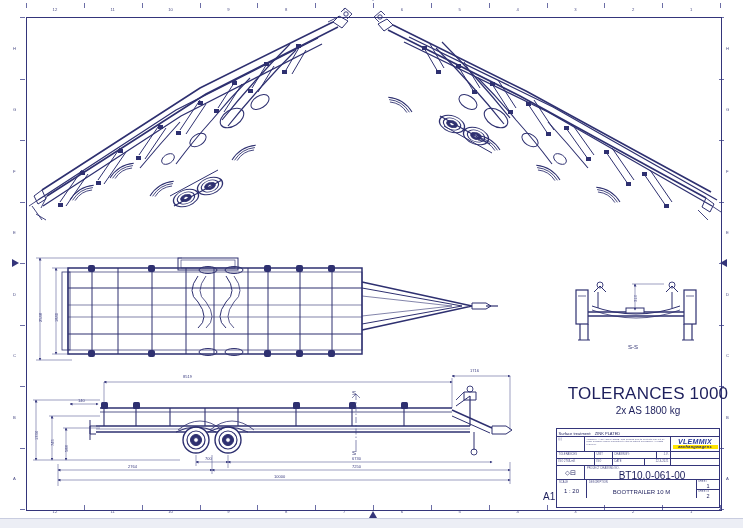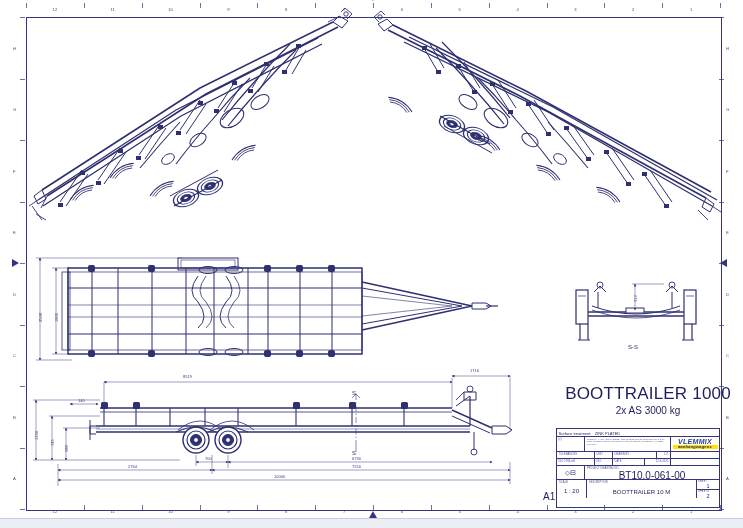--- a/index.html
+++ b/index.html
@@ -535,22 +535,22 @@
   <div class="dim" style="left:274px;top:474px;">10000</div>
   <div class="dim vert" style="left:38px;top:322px;">2548</div>
   <div class="dim vert" style="left:54px;top:322px;">1840</div>
   <div class="dim vert" style="left:633px;top:302px;">313</div>
 
   <div class="ss-label" style="left:352px;top:390px;">S</div>
   <div class="ss-label" style="left:352px;top:450px;">S</div>
   <div class="ss-label" style="left:628px;top:344px;">S-S</div>
 
   <div class="bigtitle">
-    <div class="t1">BOOTTRAILER 1000</div>
-    <div class="t2">2x AS 3000 kg</div>
+    <div class="t1">TOLERANCES 1000</div>
+    <div class="t2">2x AS 1800 kg</div>
   </div>
 
   <div id="titleblock">
 
     <div class="row" style="height:8px;">
       <div class="cell" style="flex:1;">
         <span class="tb-val" style="font-size:4px;line-height:7px;">
           <span>Surface treatment:</span>
           &nbsp;
           <span>ZINK PLATED</span>

